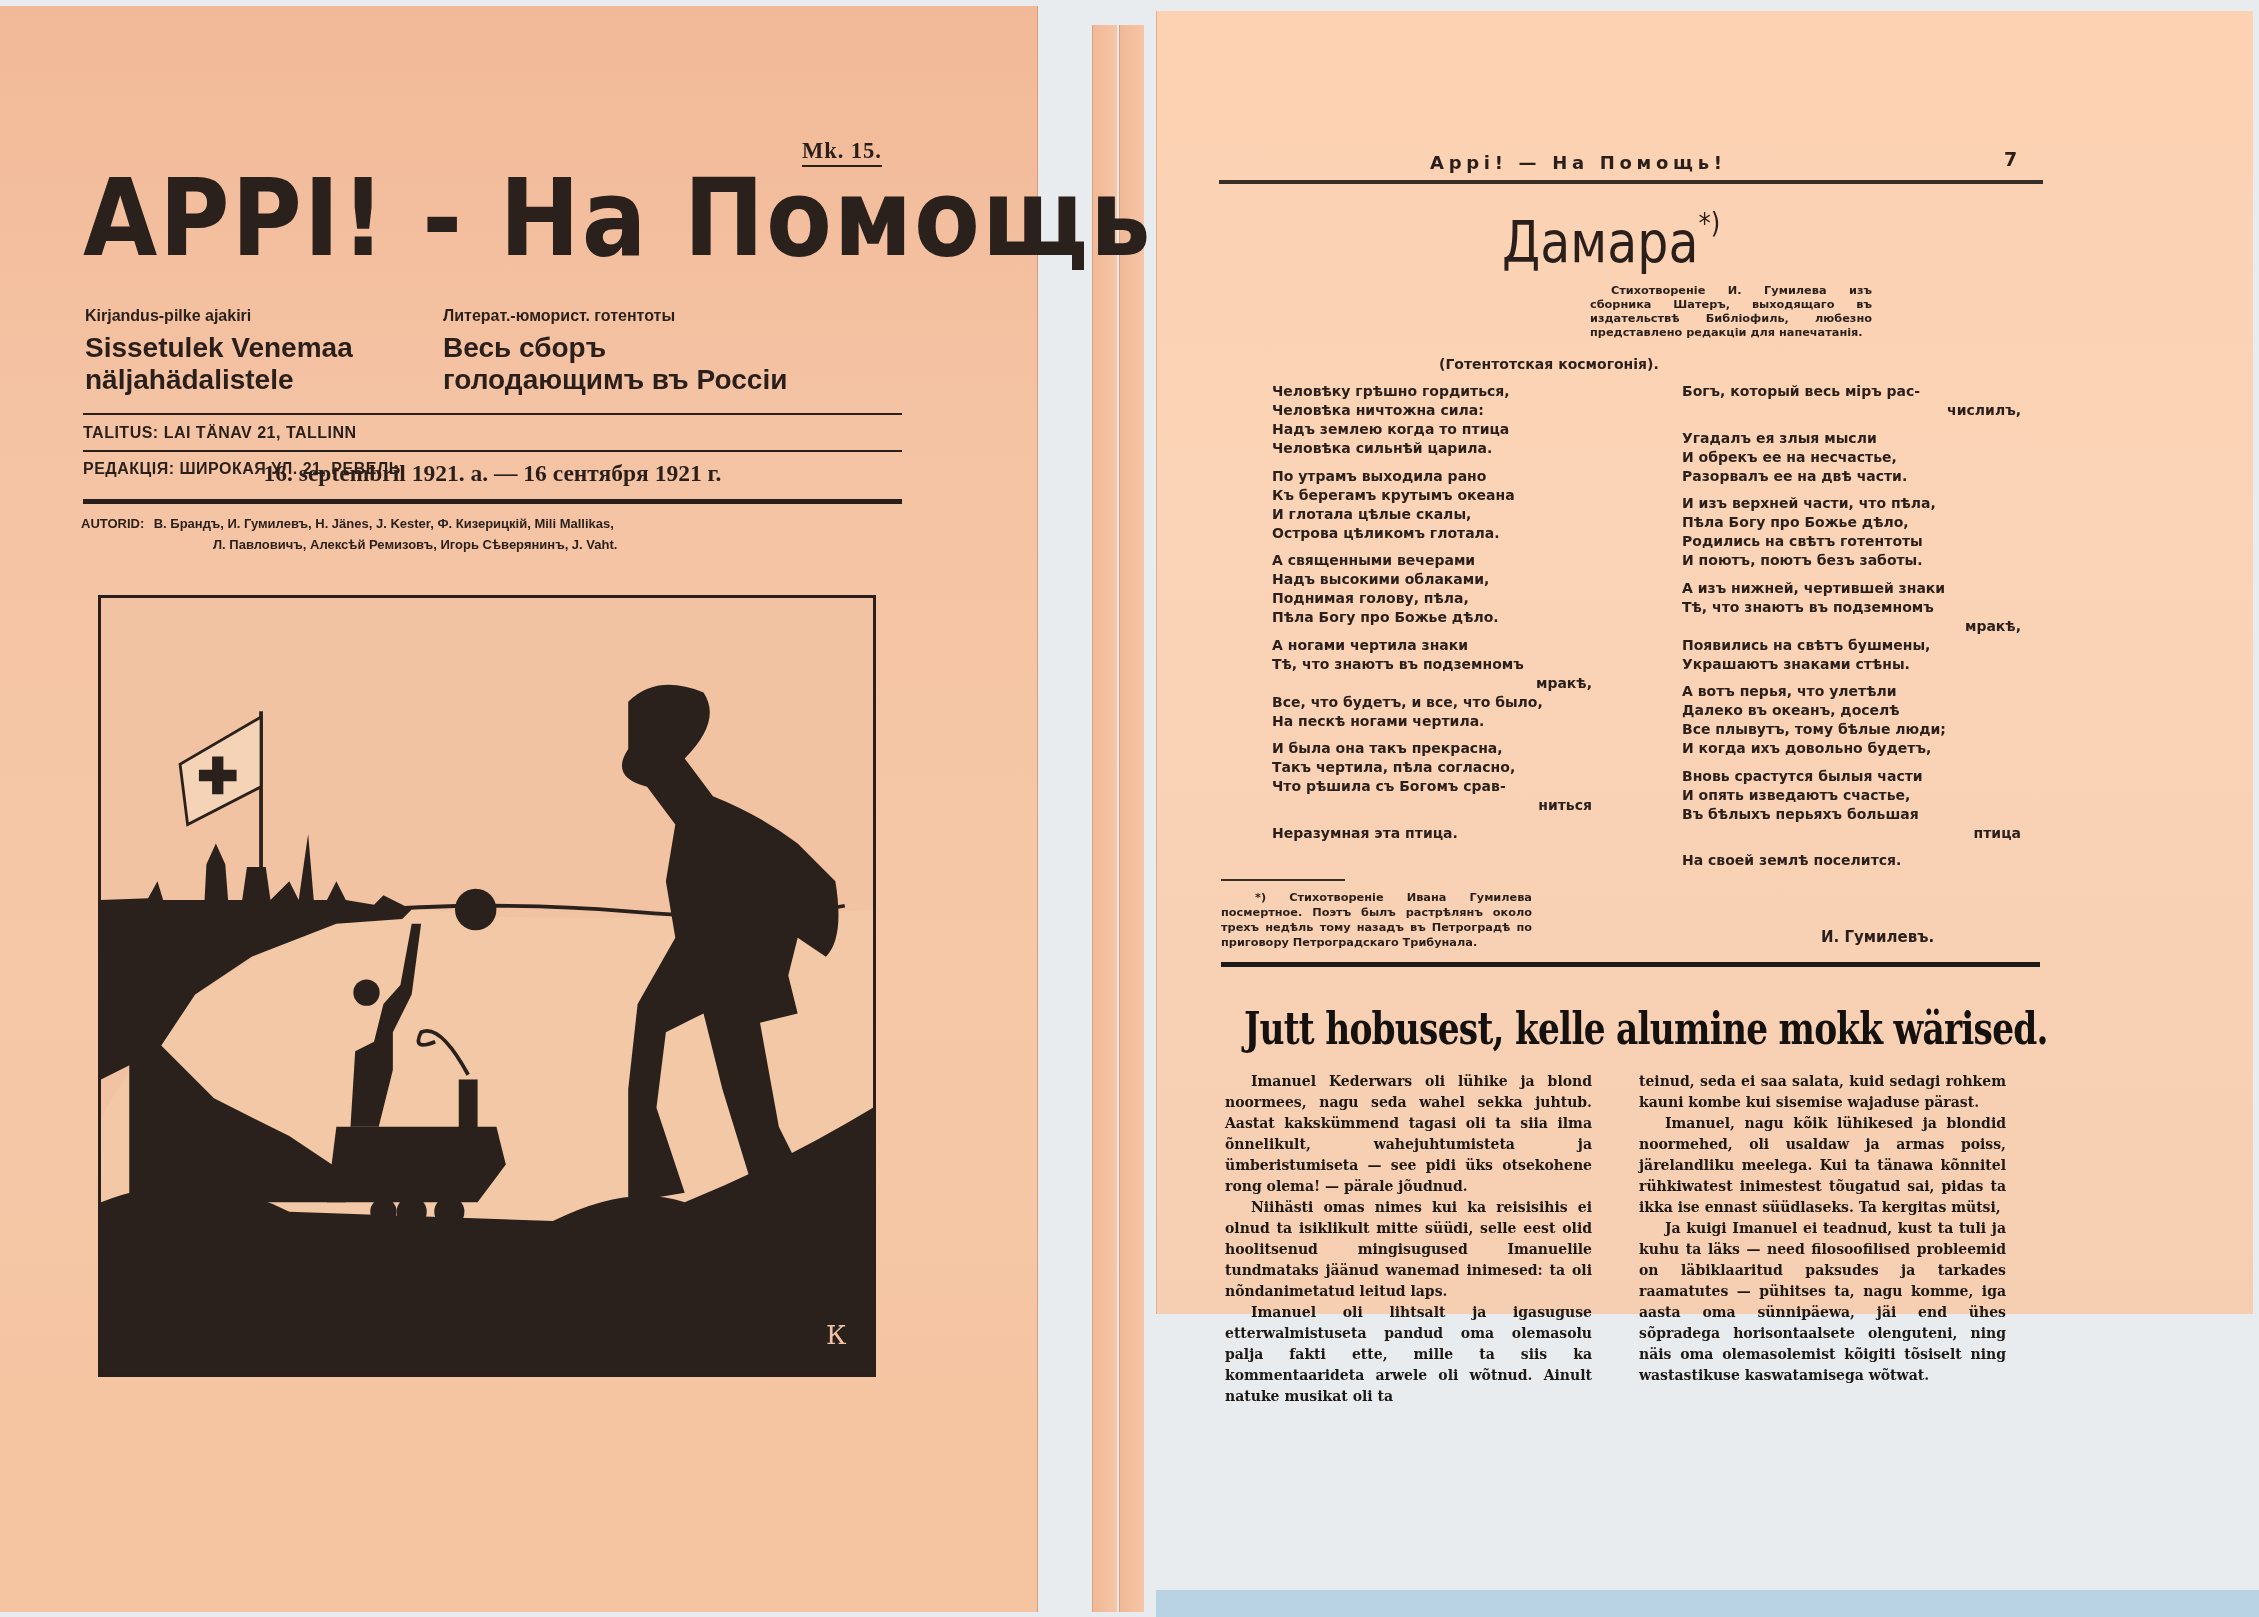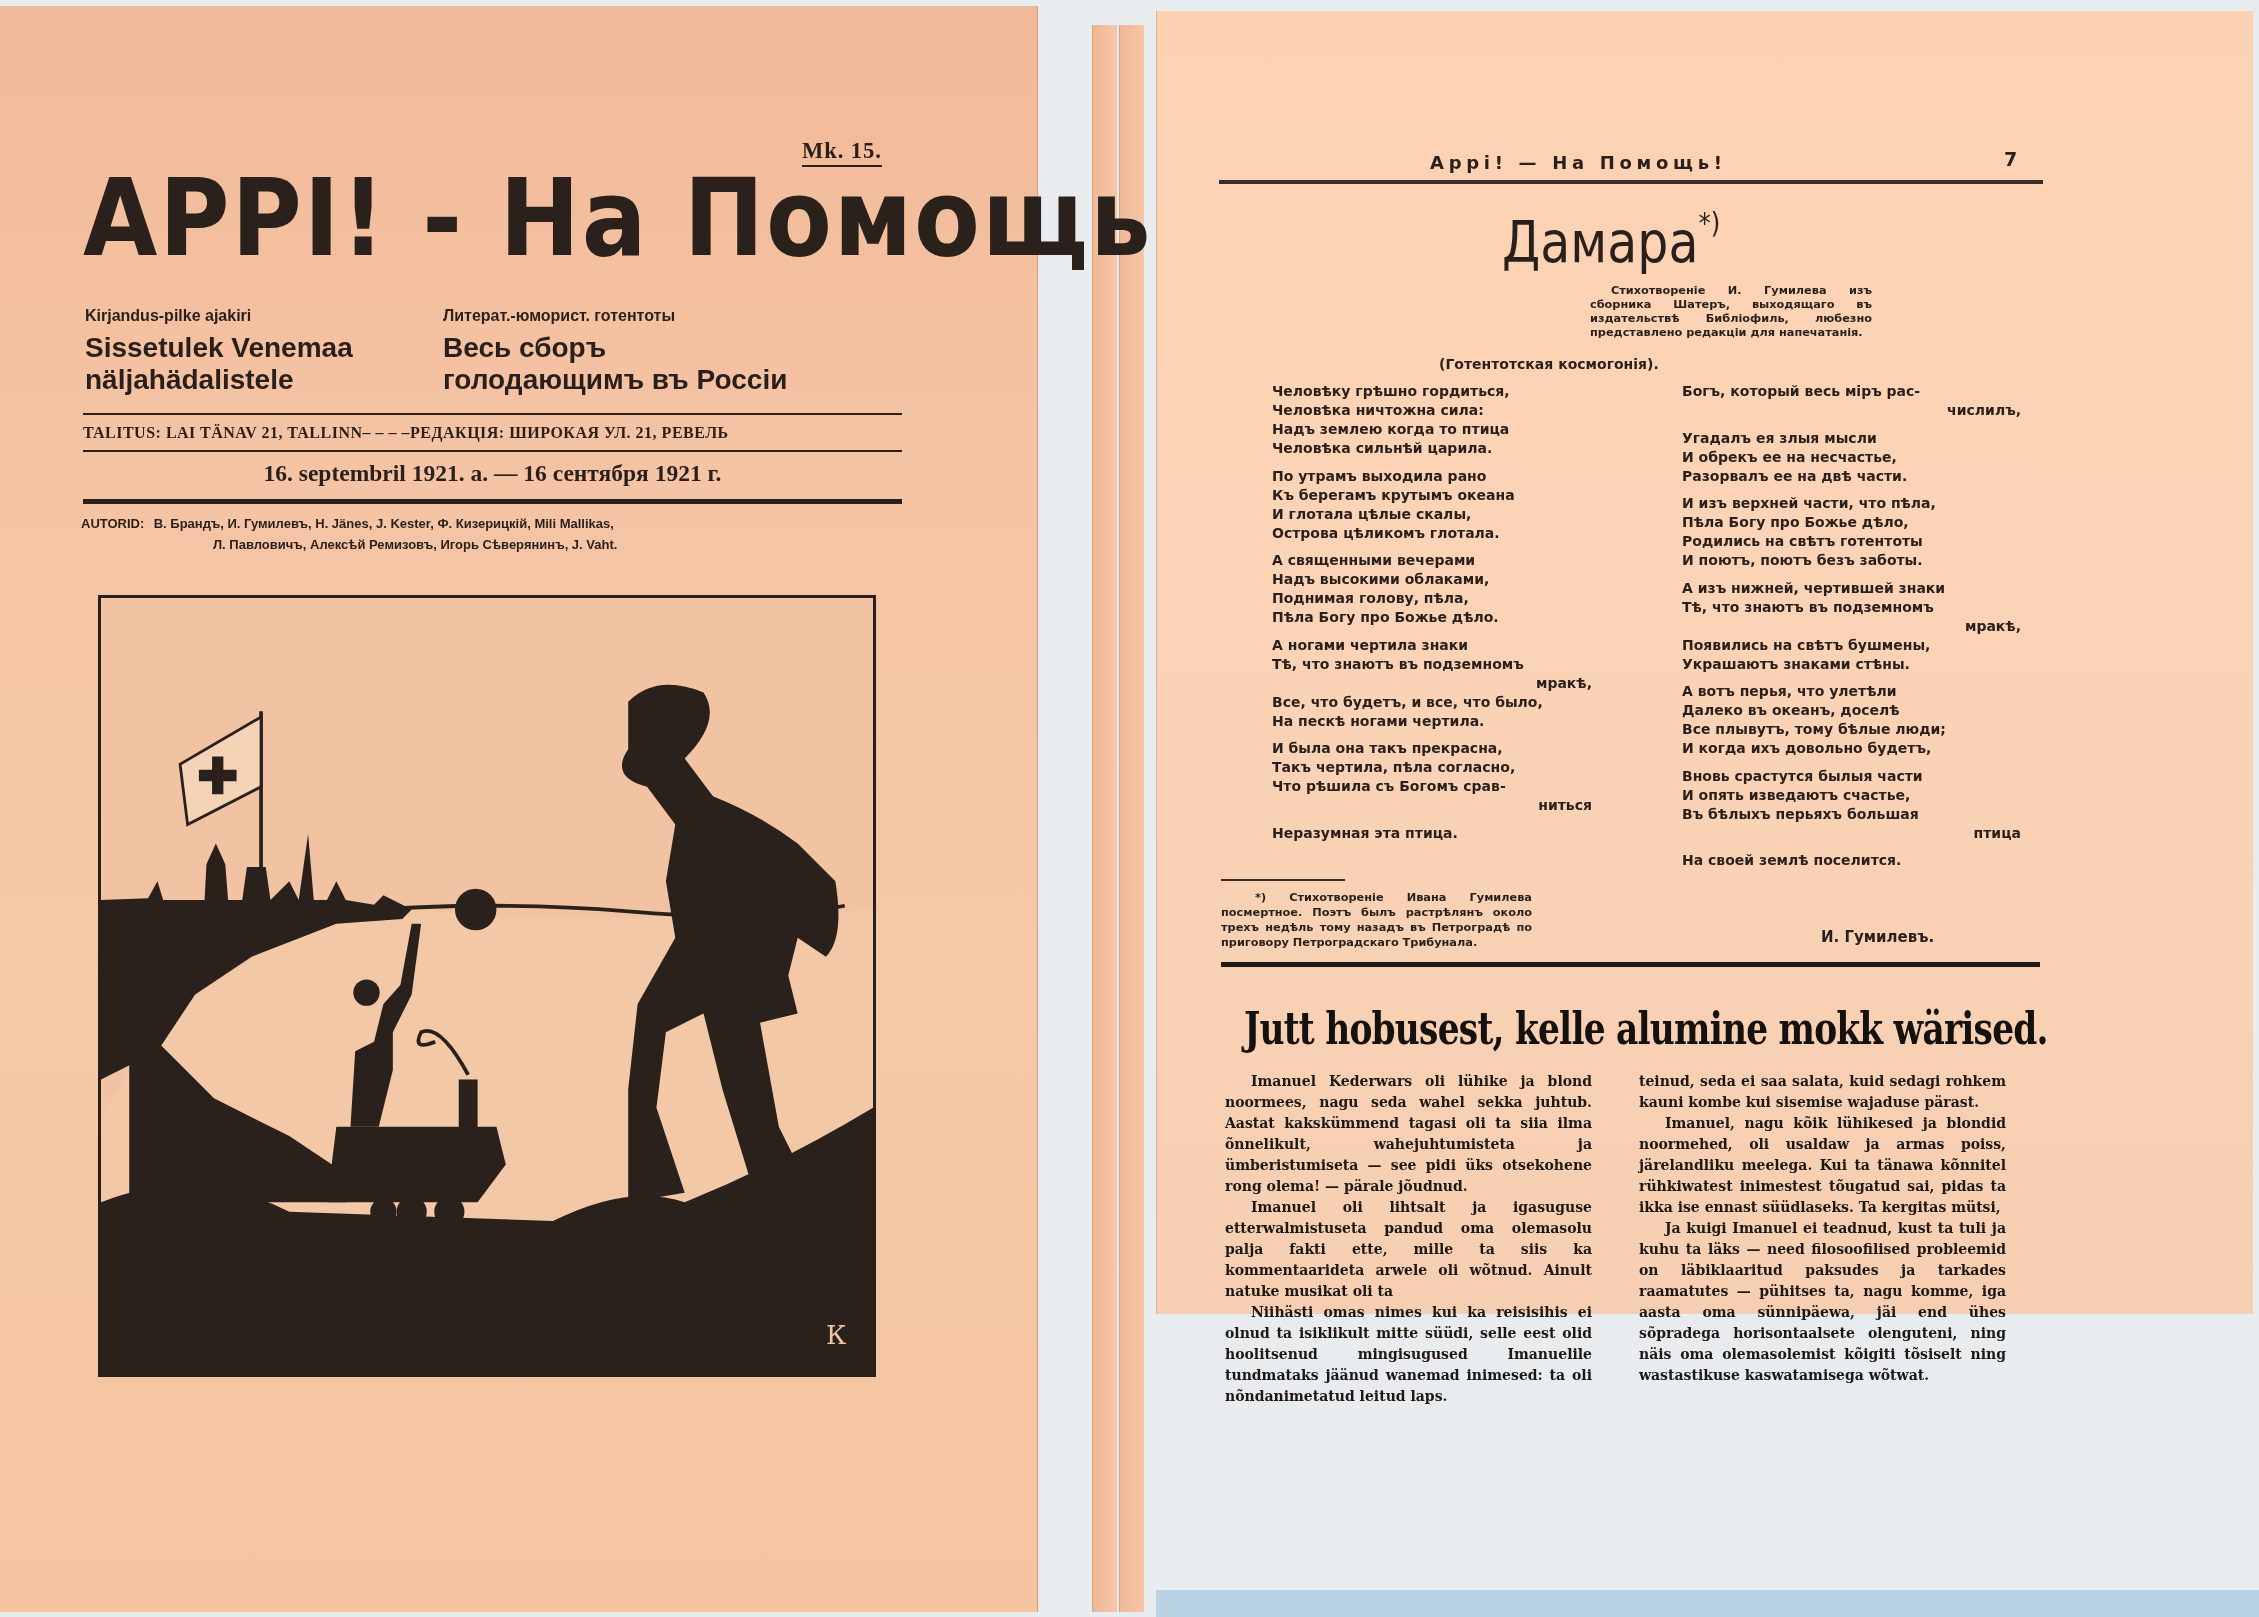--- a/index.html
+++ b/index.html
@@ -38,22 +38,22 @@
     position:absolute; top: 301px; text-align:left;
     font-family: "Liberation Sans", sans-serif;
   }
   .sub-left { left: 85px; width: 311px; }
   .sub-right { left: 443px; width: 433px; }
   .sub-small { font-size: 16px; font-weight: bold; margin-bottom: 7.5px; }
   .sub-big { font-size: 28px; font-weight: bold; line-height: 1.15; }
   .rule { position:absolute; left: 83px; width: 819px; background:#2a1f1a; }
   .addr {
     position:absolute; left: 83px; top: 418px; width: 819px;
-    font-family: Liberation Serif, serif; font-weight: bold; font-size: 16px;
-    display:flex; justify-content: flex-start; letter-spacing: 0.5px;
+    font-family: Liberation Sans, sans-serif; font-weight: bold; font-size: 16px;
+    display:flex; justify-content: flex-start; letter-spacing: 0.5px; flex-direction: column;
   }
   .date-line {
     position:absolute; left: 83px; top: 454px; width: 819px; text-align:center;
     font-size: 23.5px; font-weight: bold;
   }
   .authors {
     position:absolute; left: 81px; top: 507px; width: 819px;
     font-family: "Liberation Sans", sans-serif; font-size: 13px; font-weight: bold; line-height: 21.7px;
   }
   .authors .lbl { margin-right: 9.4px; }
@@ -284,22 +284,22 @@
     </div>
 
   <div class="footnote-rule"></div>
   <div class="footnote">*) Стихотвореніе Ивана Гумилева посмертное. Поэтъ былъ растрѣлянъ около трехъ недѣль тому назадъ въ Петроградѣ по приговору Петроградскаго Трибунала.</div>
   <div class="signature">И. Гумилевъ.</div>
   <div class="sig-rule"></div>
 
   <div class="story-title">Jutt hobusest, kelle alumine mokk wärised.</div>
   <div class="story-col s1" id="story1">
       <p>Imanuel Kederwars oli lühike ja blond noormees, nagu seda wahel sekka juhtub. Aastat kakskümmend tagasi oli ta siia ilma õnnelikult, wahejuhtumisteta ja ümberistumiseta — see pidi üks otsekohene rong olema! — pärale jõudnud.</p>
+      <p>Niihästi omas nimes kui ka reisisihis ei olnud ta isiklikult mitte süüdi, selle eest olid hoolitsenud mingisugused Imanuelile tundmataks jäänud wanemad inimesed: ta oli nõndanimetatud leitud laps.</p>
       <p>Imanuel oli lihtsalt ja igasuguse etterwalmistuseta pandud oma olemasolu palja fakti ette, mille ta siis ka kommentaarideta arwele oli wõtnud. Ainult natuke musikat oli ta</p>
-      <p>Niihästi omas nimes kui ka reisisihis ei olnud ta isiklikult mitte süüdi, selle eest olid hoolitsenud mingisugused Imanuelile tundmataks jäänud wanemad inimesed: ta oli nõndanimetatud leitud laps.</p>
     </div>
   <div class="story-col s2" id="story2">
       <p class="cont">teinud, seda ei saa salata, kuid sedagi rohkem kauni kombe kui sisemise wajaduse pärast.</p>
       <p>Imanuel, nagu kõik lühikesed ja blondid noormehed, oli usaldaw ja armas poiss, järelandliku meelega. Kui ta tänawa kõnnitel rühkiwatest inimestest tõugatud sai, pidas ta ikka ise ennast süüdlaseks. Ta kergitas mütsi,</p>
       <p>Ja kuigi Imanuel ei teadnud, kust ta tuli ja kuhu ta läks — need filosoofilised probleemid on läbiklaaritud paksudes ja tarkades raamatutes — pühitses ta, nagu komme, iga aasta oma sünnipäewa, jäi end ühes sõpradega horisontaalsete olenguteni, ning näis oma olemasolemist kõigiti tõsiselt ning wastastikuse kaswatamisega wõtwat.</p>
     </div>
 </div>
 
 
 </body></html>

